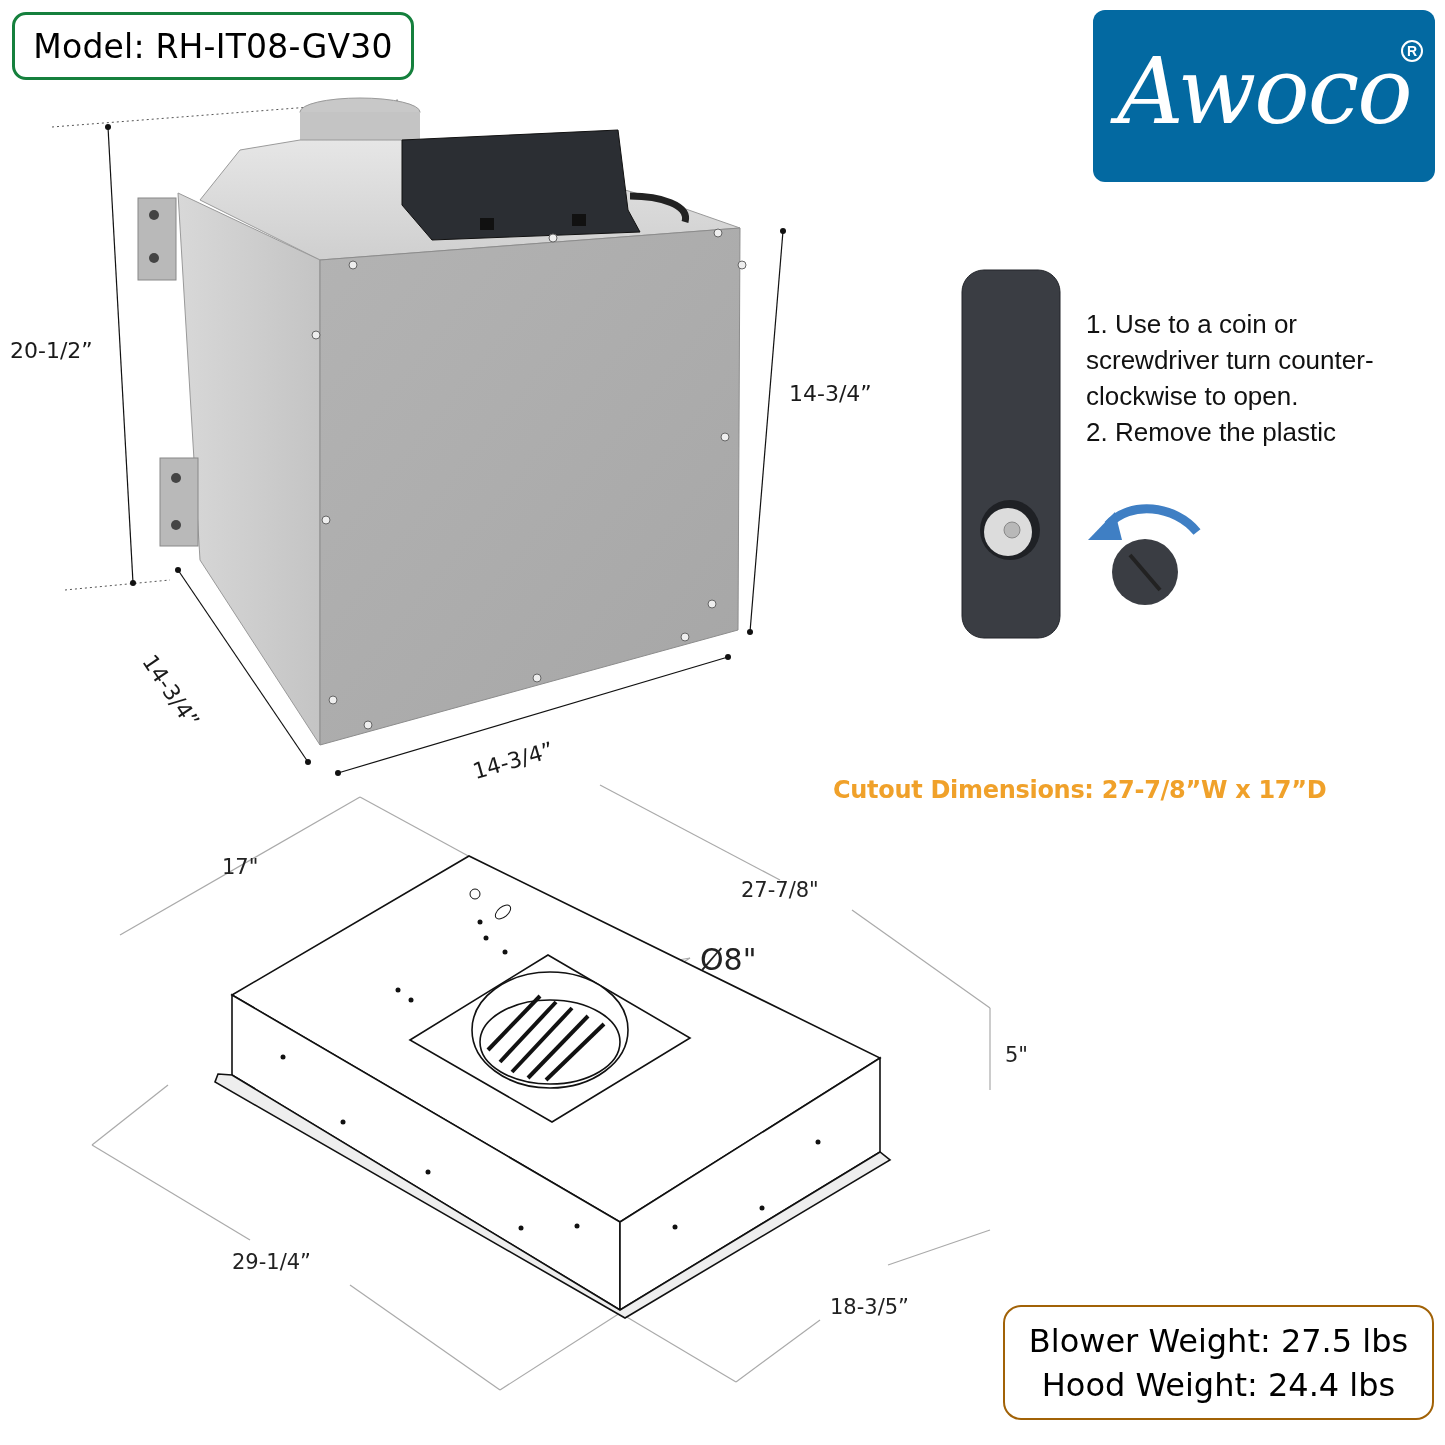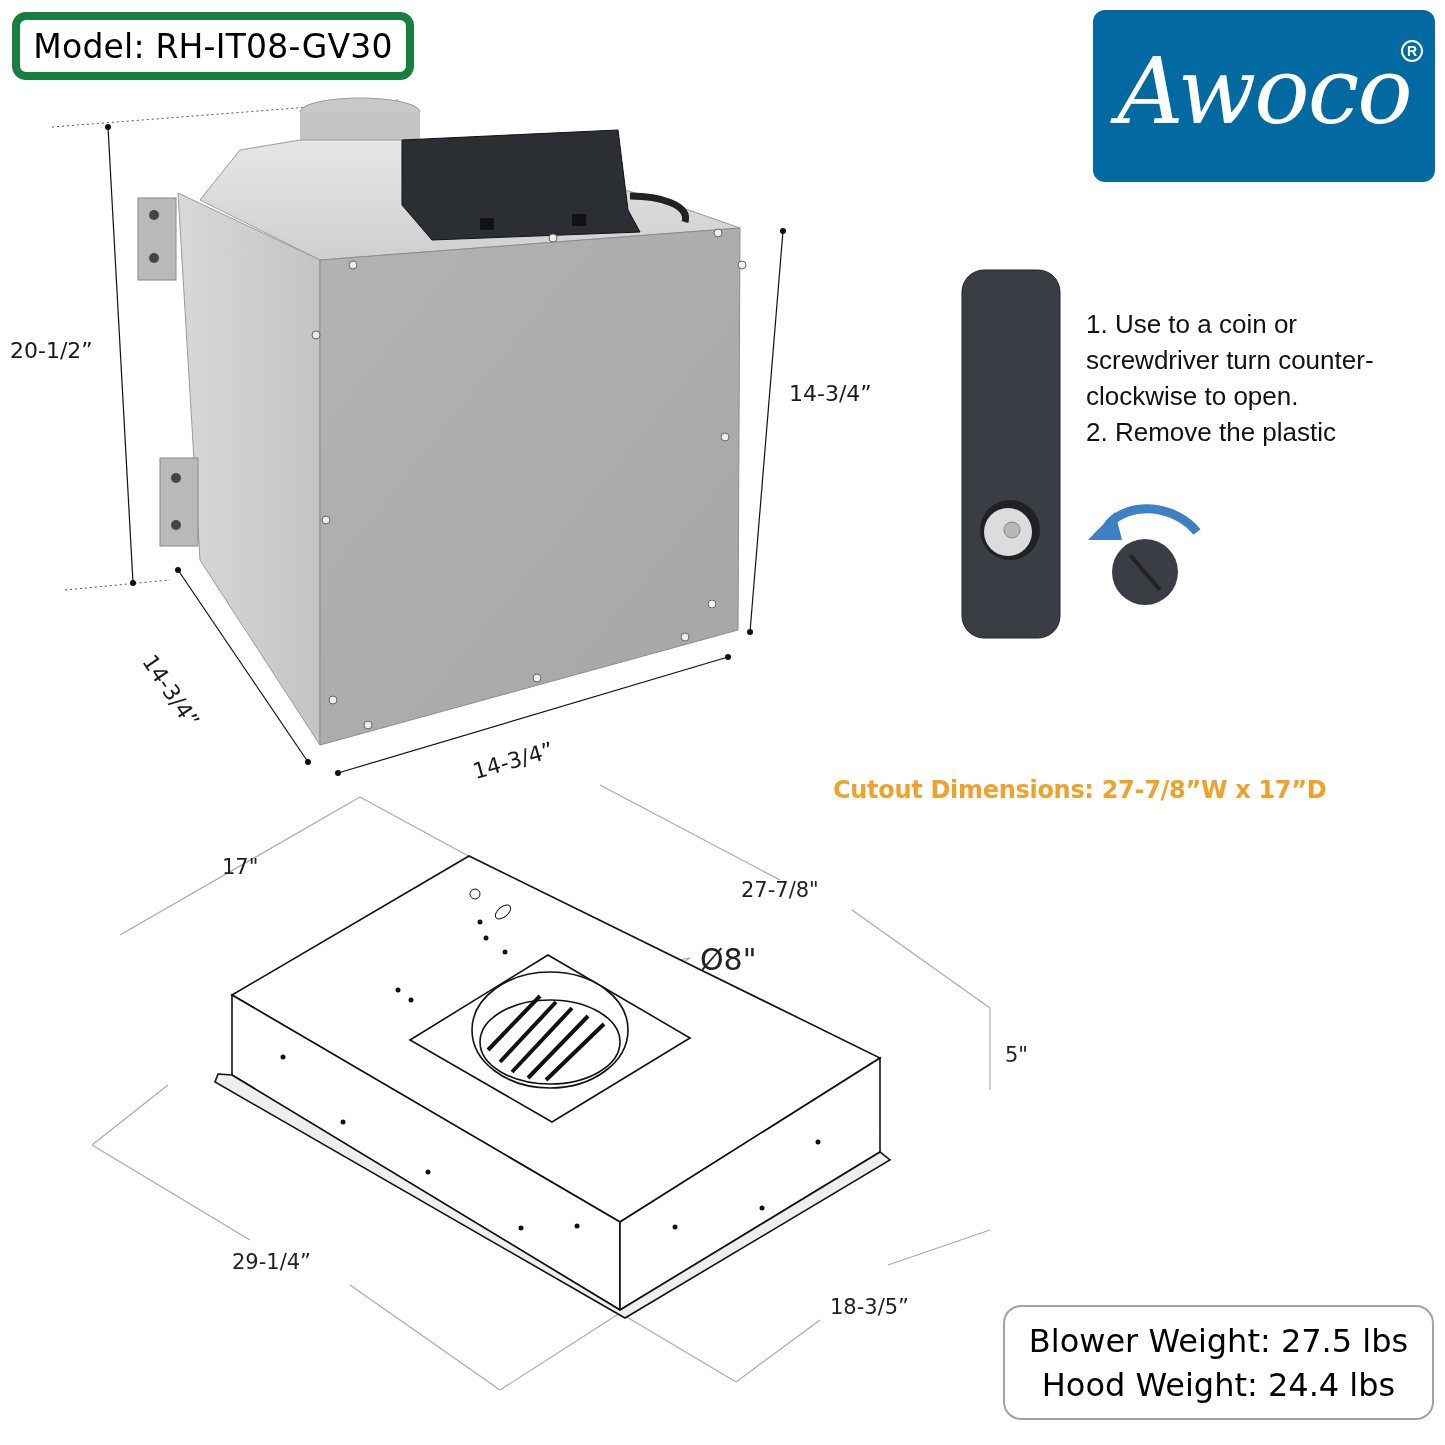--- a/index.html
+++ b/index.html
@@ -1,26 +1,26 @@
 <!DOCTYPE html>
 <html><head>
 <meta charset="utf-8">
 <style>
   html,body{margin:0;padding:0;background:#ffffff;}
   body{width:1445px;height:1445px;position:relative;overflow:hidden;font-family:"Liberation Sans",sans-serif;color:#000;}
   .abs{position:absolute;}
-  .model-box{left:12px;top:12px;width:402px;height:68px;border:8px solid #15803d;border-radius:14px;box-sizing:border-box;display:flex;align-items:center;justify-content:center;font-family:"DejaVu Sans",sans-serif;font-size:33px;letter-spacing:0.2px;}
+  .model-box{left:12px;top:12px;width:402px;height:68px;border:3px solid #15803d;border-radius:14px;box-sizing:border-box;display:flex;align-items:center;justify-content:center;font-family:"DejaVu Sans",sans-serif;font-size:33px;letter-spacing:0.2px;}
   .logo{left:1093px;top:10px;width:342px;height:172px;background:#0369a1;border-radius:12px;}
   .logo-text{position:absolute;left:0;top:28px;width:100%;text-align:center;color:#fff;font-family:"DejaVu Serif",serif;font-style:italic;font-size:92px;letter-spacing:-2px;}
   .logo-reg{position:absolute;right:12px;top:30px;width:22px;height:22px;border:2px solid #fff;border-radius:50%;color:#fff;font-size:14px;font-weight:bold;display:flex;align-items:center;justify-content:center;box-sizing:border-box;}
   .dim{font-family:"DejaVu Sans",sans-serif;font-size:22px;color:#1a1a1a;white-space:nowrap;}
   .dim-light{font-family:"DejaVu Sans",sans-serif;font-size:21px;color:#222;white-space:nowrap;}
   .instr{left:1086px;top:306px;font-size:26px;line-height:36px;font-family:"Liberation Sans",sans-serif;color:#111;}
   .cutout{left:833px;top:776px;font-family:"DejaVu Sans",sans-serif;font-weight:bold;font-size:24px;color:#f0a12a;white-space:nowrap;letter-spacing:-0.3px;}
-  .weight-box{left:1003px;top:1305px;width:431px;height:115px;border:2px solid #a3a3a3;border-radius:18px;box-sizing:border-box;display:flex;flex-direction:column;align-items:center;justify-content:center;font-family:"DejaVu Sans",sans-serif;font-size:32px;line-height:44px;}
+  .weight-box{left:1003px;top:1305px;width:431px;height:115px;border:2px solid #a16207;border-radius:18px;box-sizing:border-box;display:flex;flex-direction:column;align-items:center;justify-content:center;font-family:"DejaVu Sans",sans-serif;font-size:32px;line-height:44px;}
   svg{position:absolute;left:0;top:0;}
 </style>
 </head>
 <body>
 
 <div class="abs model-box">
   <span>Model: RH-IT08-GV30</span>
 </div>
 
 <div class="abs logo">

